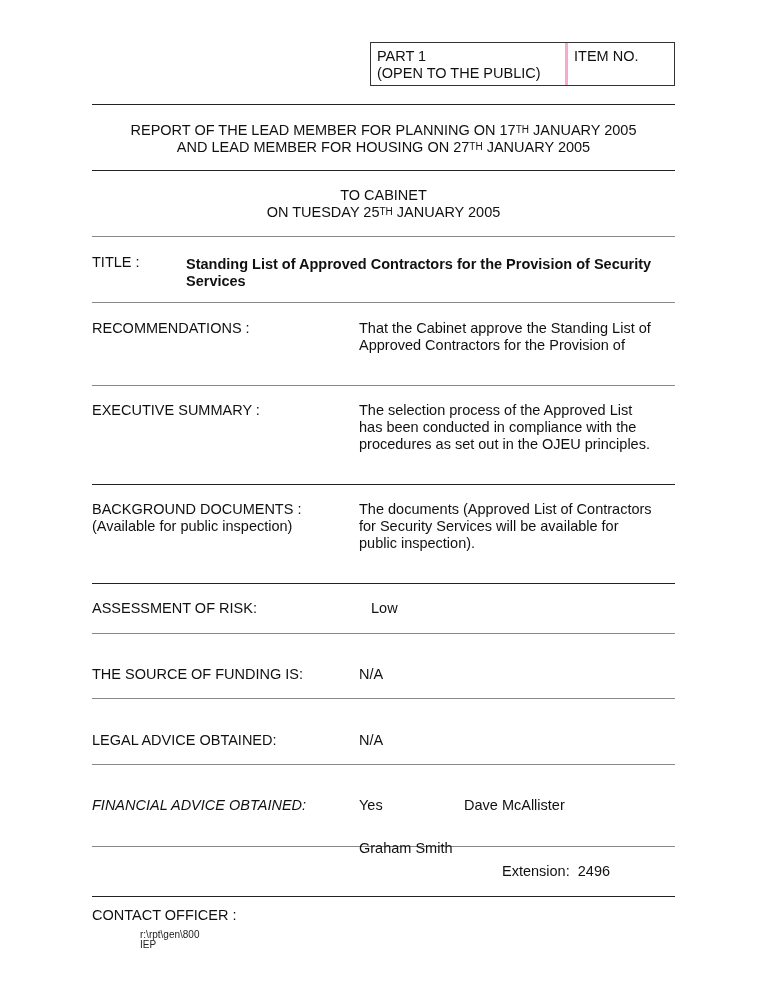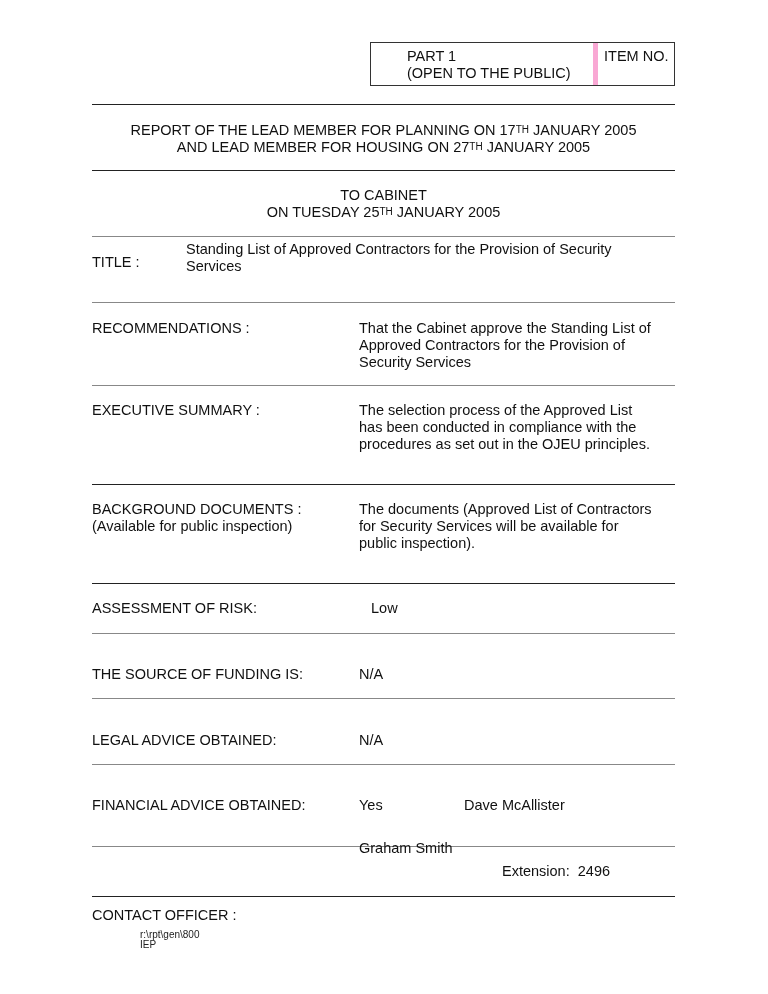--- a/index.html
+++ b/index.html
@@ -5,21 +5,21 @@
   html, body { margin: 0; padding: 0; background: #ffffff; }
   body {
     width: 768px; height: 994px; position: relative; overflow: hidden;
     font-family: "Liberation Sans", sans-serif; color: #111111; font-size: 14.5px;
   }
   .abs { position: absolute; }
   .part-box {
     left: 370px; top: 42px; width: 305px; height: 44px;
     border: 1px solid #333; display: flex; box-sizing: border-box;
   }
-  .part-box .cell-a { width: 197px; border-right: 5px solid #f9a8d4; padding: 5px 0 0 6px; box-sizing: border-box; line-height: 17px; margin-left: 30px; }
+  .part-box .cell-a { width: 197px; border-right: 3px solid #f9a8d4; padding: 5px 0 0 6px; box-sizing: border-box; line-height: 17px; }
   .part-box .cell-b { flex: 1; padding: 5px 0 0 6px; box-sizing: border-box; line-height: 17px; }
   .rule { position: absolute; left: 92px; width: 583px; height: 0; border-top: 1.5px solid #222; }
   .rule.light { border-top: 1.5px solid #888; }
   .center-block { position: absolute; left: 92px; width: 583px; text-align: center; line-height: 17px; }
   sup { font-size: 10px; vertical-align: top; position: relative; top: -1px; }
   .label { position: absolute; left: 92px; line-height: 17px; }
   .value { position: absolute; left: 359px; width: 320px; line-height: 17px; }
   .footer { position: absolute; left: 140px; top: 930px; font-size: 10px; line-height: 10px; color: #222; }
 </style>
 </head>
@@ -45,32 +45,31 @@
 <div class="rule" style="top:170px;"></div>
 
 <div class="center-block" style="top:187px;">
   <div>TO CABINET</div>
   <div><span>ON TUESDAY 25</span><sup>TH</sup><span> JANUARY 2005</span></div>
 </div>
 
 <div class="rule light" style="top:236px;"></div>
 
 <div class="label" style="top:254px;text-align:center;">TITLE :</div>
-<div class="abs" style="left:186px; top:241px; width:490px; line-height:17px;">
+<div class="abs" style="left:186px; top:256px; width:490px; line-height:17px;font-weight:bold;">
   <div>Standing List of Approved Contractors for the Provision of Security</div>
   <div>Services</div>
 </div>
 
 <div class="rule light" style="top:302px;"></div>
 
 <div class="label" style="top:320px;">RECOMMENDATIONS :</div>
 <div class="value" style="top:320px;">
   <div>That the Cabinet approve the Standing List of</div>
   <div>Approved Contractors for the Provision of</div>
-  <div>Security Services</div>
 </div>
 
 <div class="rule light" style="top:385px;"></div>
 
 <div class="label" style="top:402px;">EXECUTIVE SUMMARY :</div>
 <div class="value" style="top:402px;">
   <div>The selection process of the Approved List</div>
   <div>has been conducted in compliance with the</div>
   <div>procedures as set out in the OJEU principles.</div>
 </div>
@@ -97,21 +96,21 @@
 <div class="label" style="top:666px;">THE SOURCE OF FUNDING IS:</div>
 <div class="value" style="top:666px;">N/A</div>
 
 <div class="rule light" style="top:698px;"></div>
 
 <div class="label" style="top:732px;">LEGAL ADVICE OBTAINED:</div>
 <div class="value" style="top:732px;">N/A</div>
 
 <div class="rule light" style="top:764px;"></div>
 
-<div class="label" style="top:797px;">FINANCIAL ADVICE OBTAINED:</div>
+<div class="label" style="top:797px;font-style:italic;">FINANCIAL ADVICE OBTAINED:</div>
 <div class="value" style="top:797px; width:80px;">Yes</div>
 <div class="abs" style="left:464px; top:797px; line-height:17px;">Dave McAllister</div>
 
 <div class="rule light" style="top:846px;"></div>
 
 <div class="label" style="top:907px;">CONTACT OFFICER :</div>
 <div class="value" style="top:840px; width:120px;">Graham Smith</div>
 <div class="abs" style="left:502px; top:863px; line-height:17px;">
   <span>Extension:</span>&nbsp;&nbsp;<span>2496</span>
 </div>

